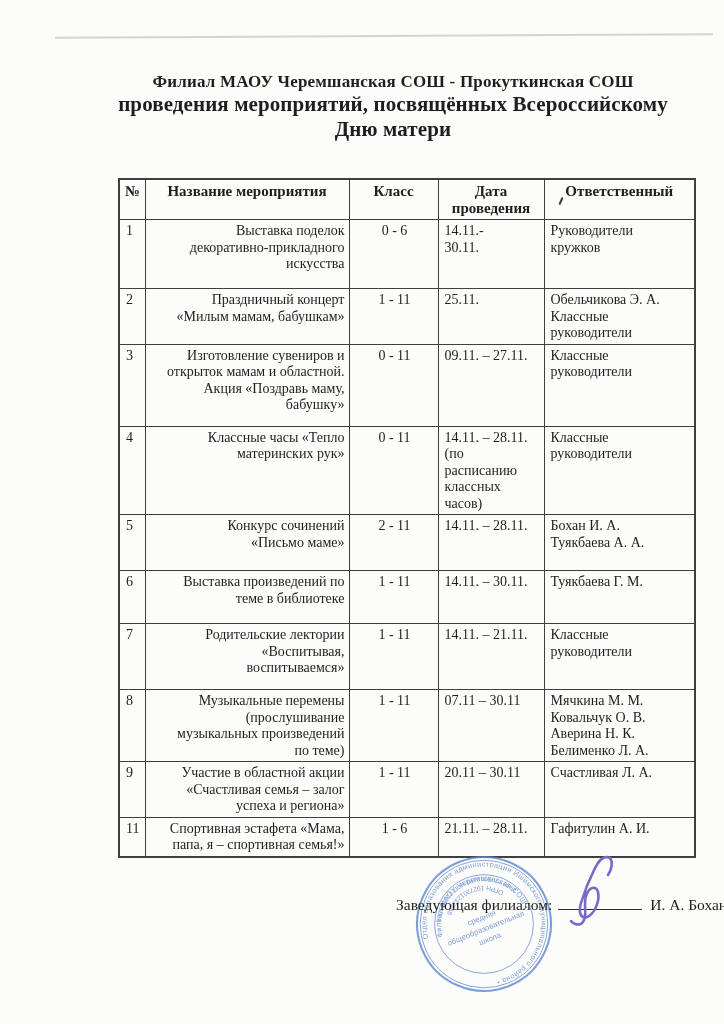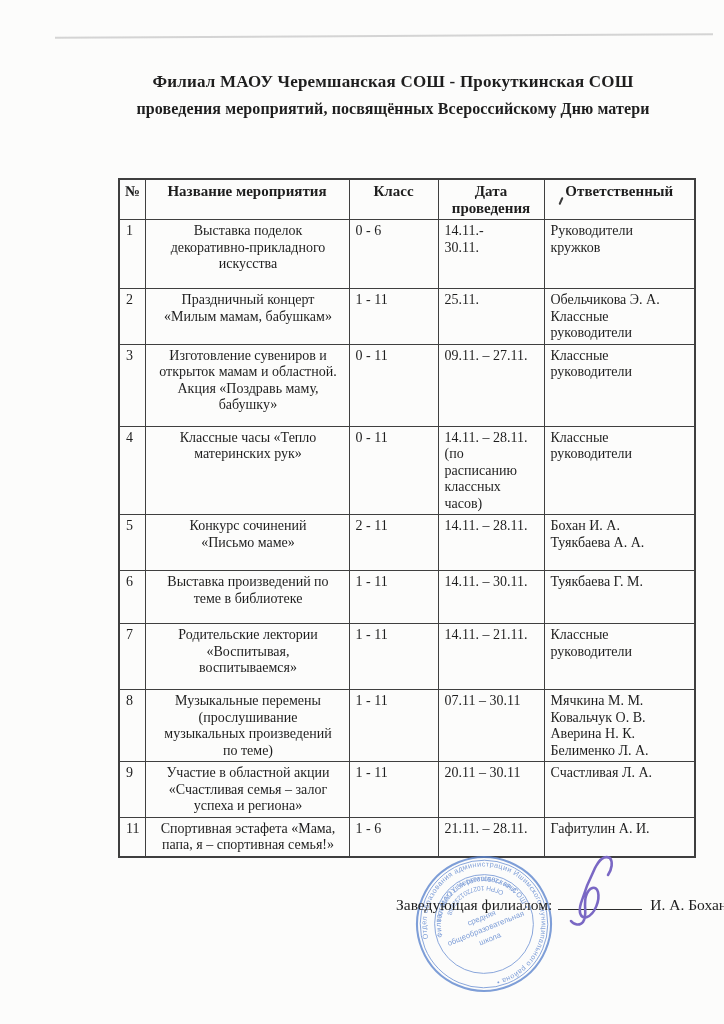--- a/index.html
+++ b/index.html
@@ -22,21 +22,21 @@
     position:absolute; left:560px; top:197px; width:2px; height:8px;
     background:#3c3c3c; transform:rotate(24deg); border-radius:1px;
   }
 
   .title-block {
     position:absolute; left:98px; top:72px; width:590px;
     text-align:center; font-weight:bold;
   }
   .title-line1 { font-size:17px; letter-spacing:.2px; }
   .title-line2 { font-size:17px; margin-top:16px; }
-  .title-line3 { font-size:16px; margin-top:8px; letter-spacing:.1px; }
+  .title-line3 { font-size:21px; margin-top:0; letter-spacing:.1px; }
 
   table.plan {
     position:absolute; left:118px; top:178px;
     width:576px;
     border-collapse:collapse;
     table-layout:fixed;
   }
   table.plan, table.plan th, table.plan td {
     border:1.5px solid #3f3f3f;
   }
@@ -51,22 +51,22 @@
     font-size:15px; font-weight:bold; text-align:center;
     vertical-align:top; padding:3px 2px 2px 2px;
     line-height:17px; white-space:pre-line; height:40px;
   }
   table.plan td {
     font-size:14px; line-height:16.5px;
     vertical-align:top; white-space:pre-line;
     padding:3px 4px 2px 6px;
   }
   td.c-num  { text-align:left; padding-left:5px; }
-  td.c-name { text-align:center; padding-left:8px; padding-right:2px; }
-  td.c-grade{ text-align:left; }
+  td.c-name { text-align:right; padding-left:8px; padding-right:2px; }
+  td.c-grade{ text-align:center; }
   td.c-date { padding-left:1px; padding-right:1px; }
   td.c-resp { text-align:left; padding-left:7px; }
 
   tbody tr:nth-child(1) { height:69px; }
   tbody tr:nth-child(2) { height:46px; }
   tbody tr:nth-child(3) { height:82px; }
   tbody tr:nth-child(4) { height:82px; }
   tbody tr:nth-child(5) { height:56px; }
   tbody tr:nth-child(6) { height:53px; }
   tbody tr:nth-child(7) { height:66px; }

